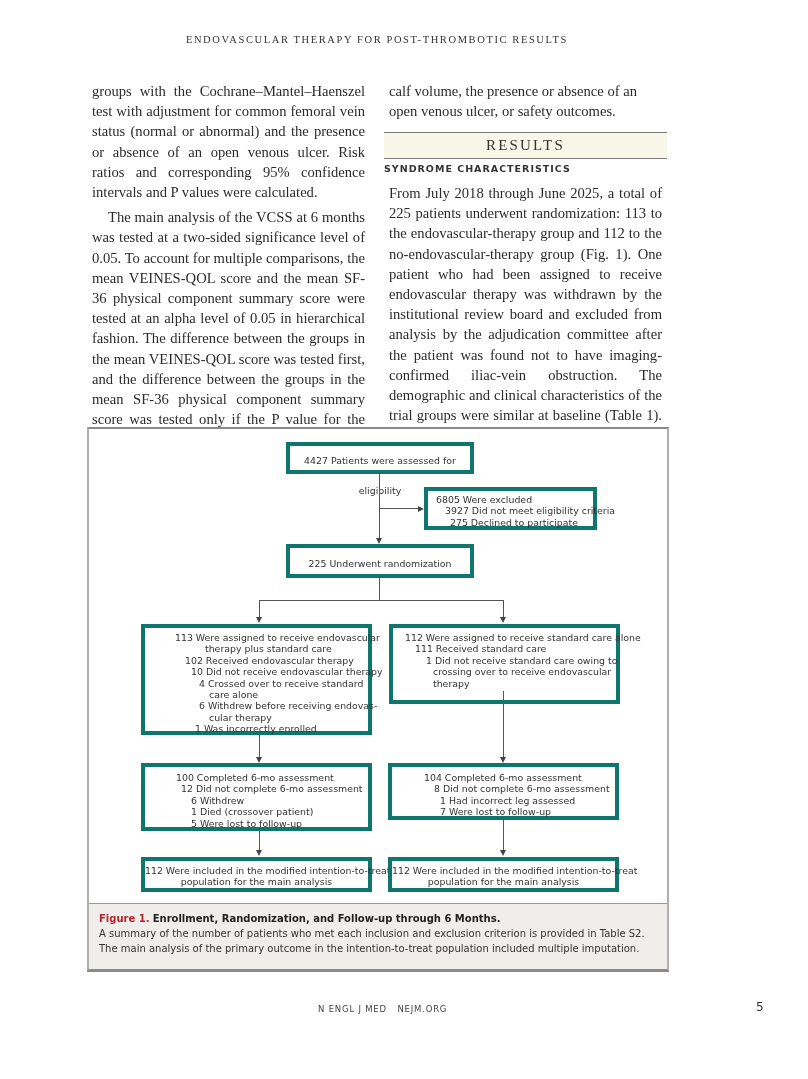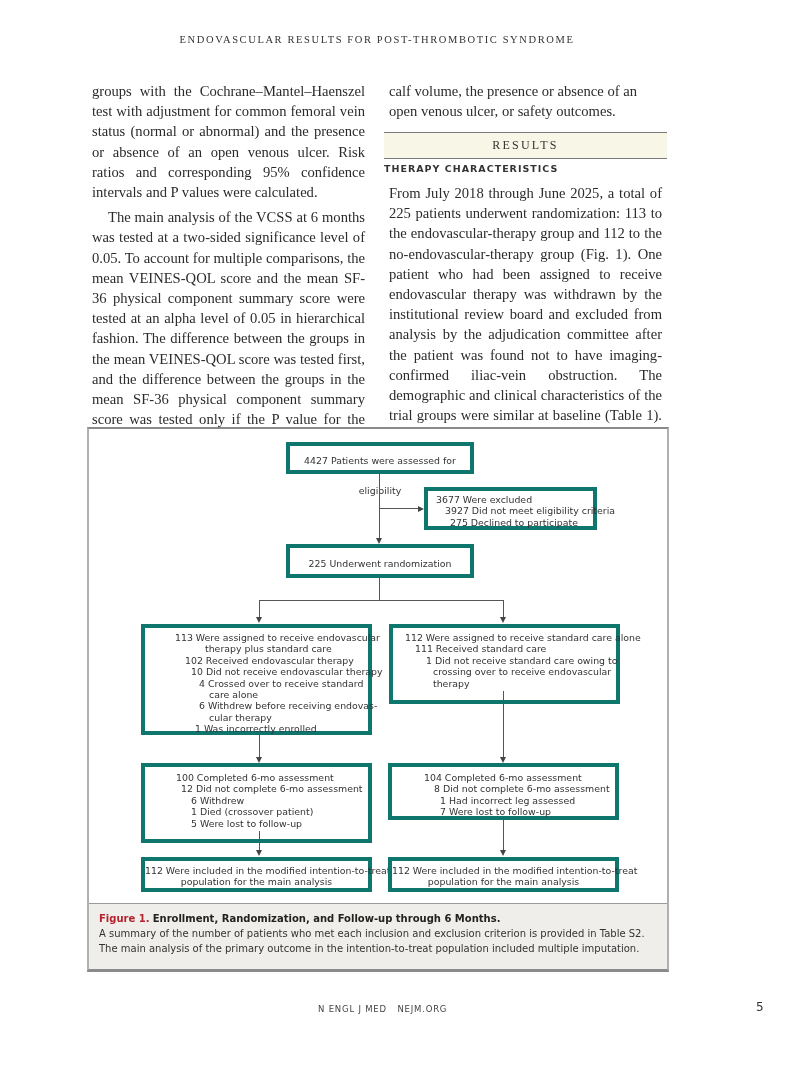--- a/index.html
+++ b/index.html
@@ -19,21 +19,21 @@
   }
   #col-left { left: 87px; }
   #col-right { left: 384px; }
   .col p { margin: 5px; }
   .col p.indent { text-indent: 16px; }
 
   #results-box {
     position: absolute; left: 384px; top: 132px; width: 283px; height: 25px;
     border-top: 1.5px solid #7a7a7a; border-bottom: 1.5px solid #7a7a7a;
     background: #f8f6e6; text-align: center;
-    font-size: 12px; letter-spacing: 2.2px; line-height: 25px; color: #333;
+    font-size: 15px; letter-spacing: 2.2px; line-height: 25px; color: #333;
   }
   #subsection-head {
     position: absolute; left: 384px; top: 163px;
     font-size: 9.5px; font-weight: bold; letter-spacing: 1px; color: #333;
   }
   #col-right-body { top: 178px; }
 
   
   #figure {
     position: absolute; left: 87px; top: 427px; width: 578px; height: 540px;
@@ -70,49 +70,49 @@
   #footer-journal {
     position: absolute; top: 1004px; left: 318px; font-size: 8.5px; letter-spacing: 0.8px; color: #444;
   }
   #page-number {
     position: absolute; top: 1000px; left: 756px; font-size: 12px; color: #333;
   }
 </style>
 </head>
 <body>
 
-<div id="running-head" class="serif">ENDOVASCULAR RESULTS FOR POST-THROMBOTIC SYNDROME</div>
+<div id="running-head" class="serif">ENDOVASCULAR THERAPY FOR POST-THROMBOTIC RESULTS</div>
 
 <div id="col-left" class="col serif">
   <p>groups with the Cochrane–Mantel–Haenszel test with adjustment for common femoral vein status (normal or abnormal) and the presence or absence of an open venous ulcer. Risk ratios and corresponding 95% confidence intervals and P values were calculated.</p>
   <p class="indent">The main analysis of the VCSS at 6 months was tested at a two-sided significance level of 0.05. To account for multiple comparisons, the mean VEINES-QOL score and the mean SF-36 physical component summary score were tested at an alpha level of 0.05 in hierarchical fashion. The difference between the groups in the mean VEINES-QOL score was tested first, and the difference between the groups in the mean SF-36 physical component summary score was tested only if the P value for the between-group difference in the mean VEINES-QOL score was less than 0.05. No multiplicity adjustments were made for</p>
 </div>
 
 <div id="col-right" class="col serif">
   <p style="text-align:left">calf volume, the presence or absence of an open venous ulcer, or safety outcomes.</p>
 </div>
 
 <div id="results-box" class="serif">RESULTS</div>
-<div id="subsection-head" class="sans">THERAPY CHARACTERISTICS</div>
+<div id="subsection-head" class="sans">SYNDROME CHARACTERISTICS</div>
 
 <div id="col-right-body" class="col serif" style="left:384px;">
   <p>From July 2018 through June 2025, a total of 225 patients underwent randomization: 113 to the endovascular-therapy group and 112 to the no-endovascular-therapy group (Fig. 1). One patient who had been assigned to receive endovascular therapy was withdrawn by the institutional review board and excluded from analysis by the adjudication committee after the patient was found not to have imaging-confirmed iliac-vein obstruction. The demographic and clinical characteristics of the trial groups were similar at baseline (Table 1). The enrolled population was similar to the general U.S. population of patients</p>
 </div>
 
 <div id="figure" class="sans">
 
   <div class="fbox" style="left:197px; top:13px; width:188px; height:32px; text-align:center; line-height:30px;">
     <span>4427 Patients were assessed for eligibility</span>
   </div>
   <div class="vline" style="left:290px; top:45px; width:1px; height:68px;"></div>
   <div class="hline" style="left:290px; top:79px; width:40px; height:1px;"></div>
   <div class="arrow-r" style="left:329px; top:77px;"></div>
 
   <div class="fbox" style="left:335px; top:58px; width:173px; height:43px; padding:3px 0 0 8px;">
-    <div class="ln">3677 Were excluded</div>
+    <div class="ln">6805 Were excluded</div>
     <div class="ln" style="padding-left:9px">3927 Did not meet eligibility criteria</div>
     <div class="ln" style="padding-left:14px">275 Declined to participate</div>
   </div>
   <div class="arrow" style="left:287px; top:109px;"></div>
 
   <div class="fbox" style="left:197px; top:115px; width:188px; height:34px; text-align:center; line-height:32px;">
     <span>225 Underwent randomization</span>
   </div>
   <div class="vline" style="left:290px; top:149px; width:1px; height:22px;"></div>
   <div class="hline" style="left:170px; top:171px; width:245px; height:1px;"></div>
@@ -139,21 +139,21 @@
     <div class="ln" style="padding-left:33px">1 Did not receive standard care owing to</div>
     <div class="ln" style="padding-left:40px">crossing over to receive endovascular</div>
     <div class="ln" style="padding-left:40px">therapy</div>
   </div>
 
   <div class="vline" style="left:170px; top:306px; width:1px; height:22px;"></div>
   <div class="arrow" style="left:167px; top:328px;"></div>
   <div class="vline" style="left:414px; top:262px; width:1px; height:66px;"></div>
   <div class="arrow" style="left:411px; top:328px;"></div>
 
-  <div class="fbox" style="left:52px; top:334px; width:231px; height:80px; padding:5px 0 16px 0;">
+  <div class="fbox" style="left:52px; top:334px; width:231px; height:68px; padding:5px 0 16px 0;">
     <div class="ln" style="padding-left:31px">100 Completed 6-mo assessment</div>
     <div class="ln" style="padding-left:36px">12 Did not complete 6-mo assessment</div>
     <div class="ln" style="padding-left:46px">6 Withdrew</div>
     <div class="ln" style="padding-left:46px">1 Died (crossover patient)</div>
     <div class="ln" style="padding-left:46px">5 Were lost to follow-up</div>
   </div>
   <div class="fbox" style="left:299px; top:334px; width:231px; height:57px; padding:5px 0 0 0;">
     <div class="ln" style="padding-left:32px">104 Completed 6-mo assessment</div>
     <div class="ln" style="padding-left:42px">8 Did not complete 6-mo assessment</div>
     <div class="ln" style="padding-left:48px">1 Had incorrect leg assessed</div>

